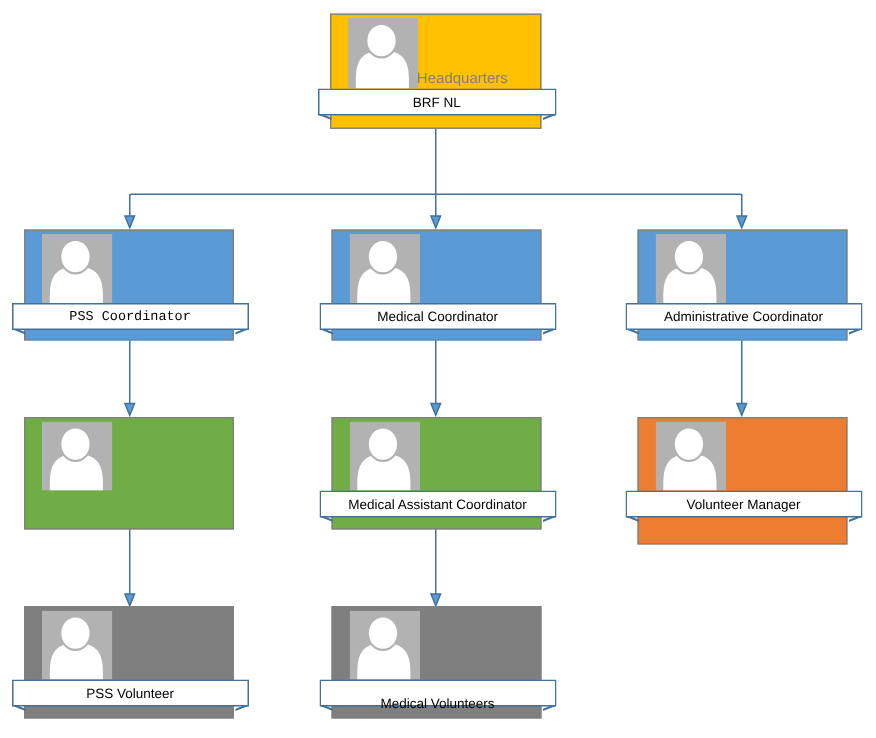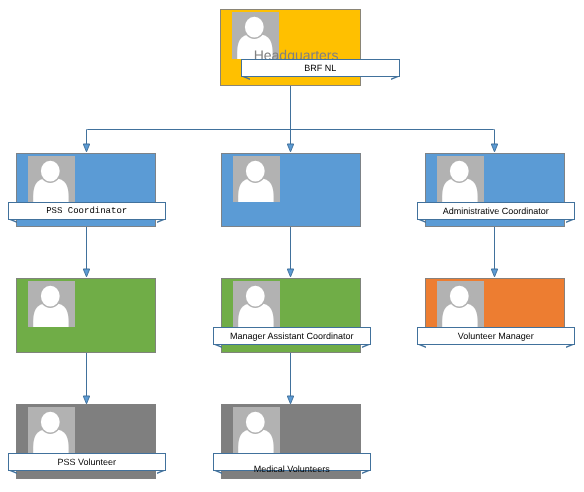--- a/index.html
+++ b/index.html
@@ -2,21 +2,21 @@
 <html><head>
 <meta charset="utf-8">
 <style>
   html,body{margin:0;padding:0;}
   body{width:584px;height:492px;background:#ffffff;font-family:"Liberation Sans",sans-serif;overflow:hidden;
         -webkit-font-smoothing:antialiased;text-rendering:geometricPrecision;}
   #stage{position:relative;width:584px;height:492px;opacity:0.9999;}
   .node{position:absolute;box-sizing:border-box;}
   .nodefill{position:absolute;left:0;top:0;width:100%;height:100%;box-sizing:border-box;}
   .photo{position:absolute;overflow:hidden;line-height:0;}
-  .roleword{position:absolute;font-size:14px;white-space:nowrap;line-height:1;}
+  .roleword{position:absolute;font-size:10px;white-space:nowrap;line-height:1;}
   .labelwrap{position:absolute;}
   .labeltext{position:absolute;left:0;width:100%;
          display:flex;align-items:center;justify-content:center;font-size:9px;color:#000;
          line-height:1;letter-spacing:0;}
   svg.conn{position:absolute;left:0;top:0;width:584px;height:492px;}
 </style>
 </head>
 <body>
 
 <div id="stage">
@@ -43,21 +43,21 @@
   <div id="nodes">
       <div class="node" style="left: 220px; top: 9px; width: 141px; height: 77px;">
         <div class="nodefill" style="background: rgb(255, 192, 0); border: 1px solid rgba(128, 128, 128, 0.92);"></div>
         <div class="photo" style="left: 12.2px; top: 2.5px; width: 47px; height: 47.5px;"><svg width="47" height="47.5" viewBox="0 0 47 47.5">
   <rect x="0" y="0" width="47" height="47.5" fill="#B2B2B2"></rect>
   <path d="M5.2 47.5 L5.2 40.5 C5.3 33.5 6.6 28.6 9.9 25.6 C12.9 22.9 17.1 21.8 22.9 21.8 C28.7 21.8 32.9 22.9 35.9 25.6 C39.2 28.6 40.5 33.5 40.6 40.5 L40.6 47.5 Z" fill="#FFFFFF"></path>
   <ellipse cx="22.3" cy="15.1" rx="10.8" ry="11.9" fill="#B2B2B2"></ellipse>
   <ellipse cx="22.3" cy="15.1" rx="9.4" ry="10.4" fill="#FFFFFF"></ellipse>
   </svg></div>
         <div class="roleword" style="color: rgb(128, 128, 128); right: 22.5px; top: 39.3px;">Headquarters</div>
-        <div class="labelwrap" style="left: -8.3px; top: 50px; width: 159px; height: 23px; margin-left: 29px;">
+        <div class="labelwrap" style="left: -8.3px; top: 50px; width: 159px; height: 23px;">
           <svg width="159" height="23" viewBox="0 0 159 23" style="position:absolute;left:0;top:0;">
     <path d="M0.5 17.6 L9 21 L9 19.5 L0.5 16.1 Z" fill="#41719C"></path>
     <path d="M158.5 17.6 L150 21 L150 19.5 L158.5 16.1 Z" fill="#41719C"></path>
     <rect x="0.5" y="0.5" width="158" height="17" fill="#FFFFFF" stroke="#41719C" stroke-width="1"></rect>
   </svg>
   <div class="labeltext" style="top:0;height:18px">BRF NL</div>
         </div>
       </div>
       <div class="node" style="left: 16px; top: 153px; width: 140px; height: 74px;">
         <div class="nodefill" style="background: rgb(91, 155, 213); border: 1px solid rgba(128, 128, 128, 0.92);"></div>
@@ -77,20 +77,28 @@
         </div>
       </div>
       <div class="node" style="left: 221px; top: 153px; width: 140px; height: 74px;">
         <div class="nodefill" style="background: rgb(91, 155, 213); border: 1px solid rgba(128, 128, 128, 0.92);"></div>
         <div class="photo" style="left: 12.2px; top: 2.5px; width: 47px; height: 46.5px;"><svg width="47" height="46.5" viewBox="0 0 47 46.5">
   <rect x="0" y="0" width="47" height="46.5" fill="#B2B2B2"></rect>
   <path d="M5.2 46.5 L5.2 40.5 C5.3 33.5 6.6 28.6 9.9 25.6 C12.9 22.9 17.1 21.8 22.9 21.8 C28.7 21.8 32.9 22.9 35.9 25.6 C39.2 28.6 40.5 33.5 40.6 40.5 L40.6 46.5 Z" fill="#FFFFFF"></path>
   <ellipse cx="22.3" cy="15.1" rx="10.8" ry="11.9" fill="#B2B2B2"></ellipse>
   <ellipse cx="22.3" cy="15.1" rx="9.4" ry="10.4" fill="#FFFFFF"></ellipse>
   </svg></div>
+        <div class="labelwrap" style="left: -8.3px; top: 49px; width: 158px; height: 23px;">
+          <svg width="158" height="23" viewBox="0 0 158 23" style="position:absolute;left:0;top:0;">
+    <path d="M0.5 17.6 L9 21 L9 19.5 L0.5 16.1 Z" fill="#41719C"></path>
+    <path d="M157.5 17.6 L149 21 L149 19.5 L157.5 16.1 Z" fill="#41719C"></path>
+    <rect x="0.5" y="0.5" width="157" height="17" fill="#FFFFFF" stroke="#41719C" stroke-width="1"></rect>
+  </svg>
+  <div class="labeltext" style="top:0;height:18px">Medical Coordinator</div>
+        </div>
       </div>
       <div class="node" style="left: 425px; top: 153px; width: 140px; height: 74px; padding-left: 20px;">
         <div class="nodefill" style="background: rgb(91, 155, 213); border: 1px solid rgba(128, 128, 128, 0.92);"></div>
         <div class="photo" style="left: 12.2px; top: 2.5px; width: 47px; height: 46.5px;"><svg width="47" height="46.5" viewBox="0 0 47 46.5">
   <rect x="0" y="0" width="47" height="46.5" fill="#B2B2B2"></rect>
   <path d="M5.2 46.5 L5.2 40.5 C5.3 33.5 6.6 28.6 9.9 25.6 C12.9 22.9 17.1 21.8 22.9 21.8 C28.7 21.8 32.9 22.9 35.9 25.6 C39.2 28.6 40.5 33.5 40.6 40.5 L40.6 46.5 Z" fill="#FFFFFF"></path>
   <ellipse cx="22.3" cy="15.1" rx="10.8" ry="11.9" fill="#B2B2B2"></ellipse>
   <ellipse cx="22.3" cy="15.1" rx="9.4" ry="10.4" fill="#FFFFFF"></ellipse>
   </svg></div>
         <div class="labelwrap" style="left: -8.3px; top: 49px; width: 158px; height: 23px;">
@@ -118,24 +126,24 @@
   <path d="M5.2 46.5 L5.2 40.5 C5.3 33.5 6.6 28.6 9.9 25.6 C12.9 22.9 17.1 21.8 22.9 21.8 C28.7 21.8 32.9 22.9 35.9 25.6 C39.2 28.6 40.5 33.5 40.6 40.5 L40.6 46.5 Z" fill="#FFFFFF"></path>
   <ellipse cx="22.3" cy="15.1" rx="10.8" ry="11.9" fill="#B2B2B2"></ellipse>
   <ellipse cx="22.3" cy="15.1" rx="9.4" ry="10.4" fill="#FFFFFF"></ellipse>
   </svg></div>
         <div class="labelwrap" style="left: -8.3px; top: 49px; width: 158px; height: 23px;">
           <svg width="158" height="23" viewBox="0 0 158 23" style="position:absolute;left:0;top:0;">
     <path d="M0.5 17.6 L9 21 L9 19.5 L0.5 16.1 Z" fill="#41719C"></path>
     <path d="M157.5 17.6 L149 21 L149 19.5 L157.5 16.1 Z" fill="#41719C"></path>
     <rect x="0.5" y="0.5" width="157" height="17" fill="#FFFFFF" stroke="#41719C" stroke-width="1"></rect>
   </svg>
-  <div class="labeltext" style="top:0;height:18px">Manager Assistant Coordinator</div>
+  <div class="labeltext" style="top:0;height:18px">Medical Assistant Coordinator</div>
         </div>
       </div>
-      <div class="node" style="left: 425px; top: 278px; width: 140px; height: 55px;">
+      <div class="node" style="left: 425px; top: 278px; width: 140px; height: 85px;">
         <div class="nodefill" style="background: rgb(237, 125, 49); border: 1px solid rgba(128, 128, 128, 0.92);"></div>
         <div class="photo" style="left: 12.2px; top: 2.5px; width: 47px; height: 46.5px;"><svg width="47" height="46.5" viewBox="0 0 47 46.5">
   <rect x="0" y="0" width="47" height="46.5" fill="#B2B2B2"></rect>
   <path d="M5.2 46.5 L5.2 40.5 C5.3 33.5 6.6 28.6 9.9 25.6 C12.9 22.9 17.1 21.8 22.9 21.8 C28.7 21.8 32.9 22.9 35.9 25.6 C39.2 28.6 40.5 33.5 40.6 40.5 L40.6 46.5 Z" fill="#FFFFFF"></path>
   <ellipse cx="22.3" cy="15.1" rx="10.8" ry="11.9" fill="#B2B2B2"></ellipse>
   <ellipse cx="22.3" cy="15.1" rx="9.4" ry="10.4" fill="#FFFFFF"></ellipse>
   </svg></div>
         <div class="labelwrap" style="left: -8.3px; top: 49px; width: 158px; height: 23px;">
           <svg width="158" height="23" viewBox="0 0 158 23" style="position:absolute;left:0;top:0;">
     <path d="M0.5 17.6 L9 21 L9 19.5 L0.5 16.1 Z" fill="#41719C"></path>

